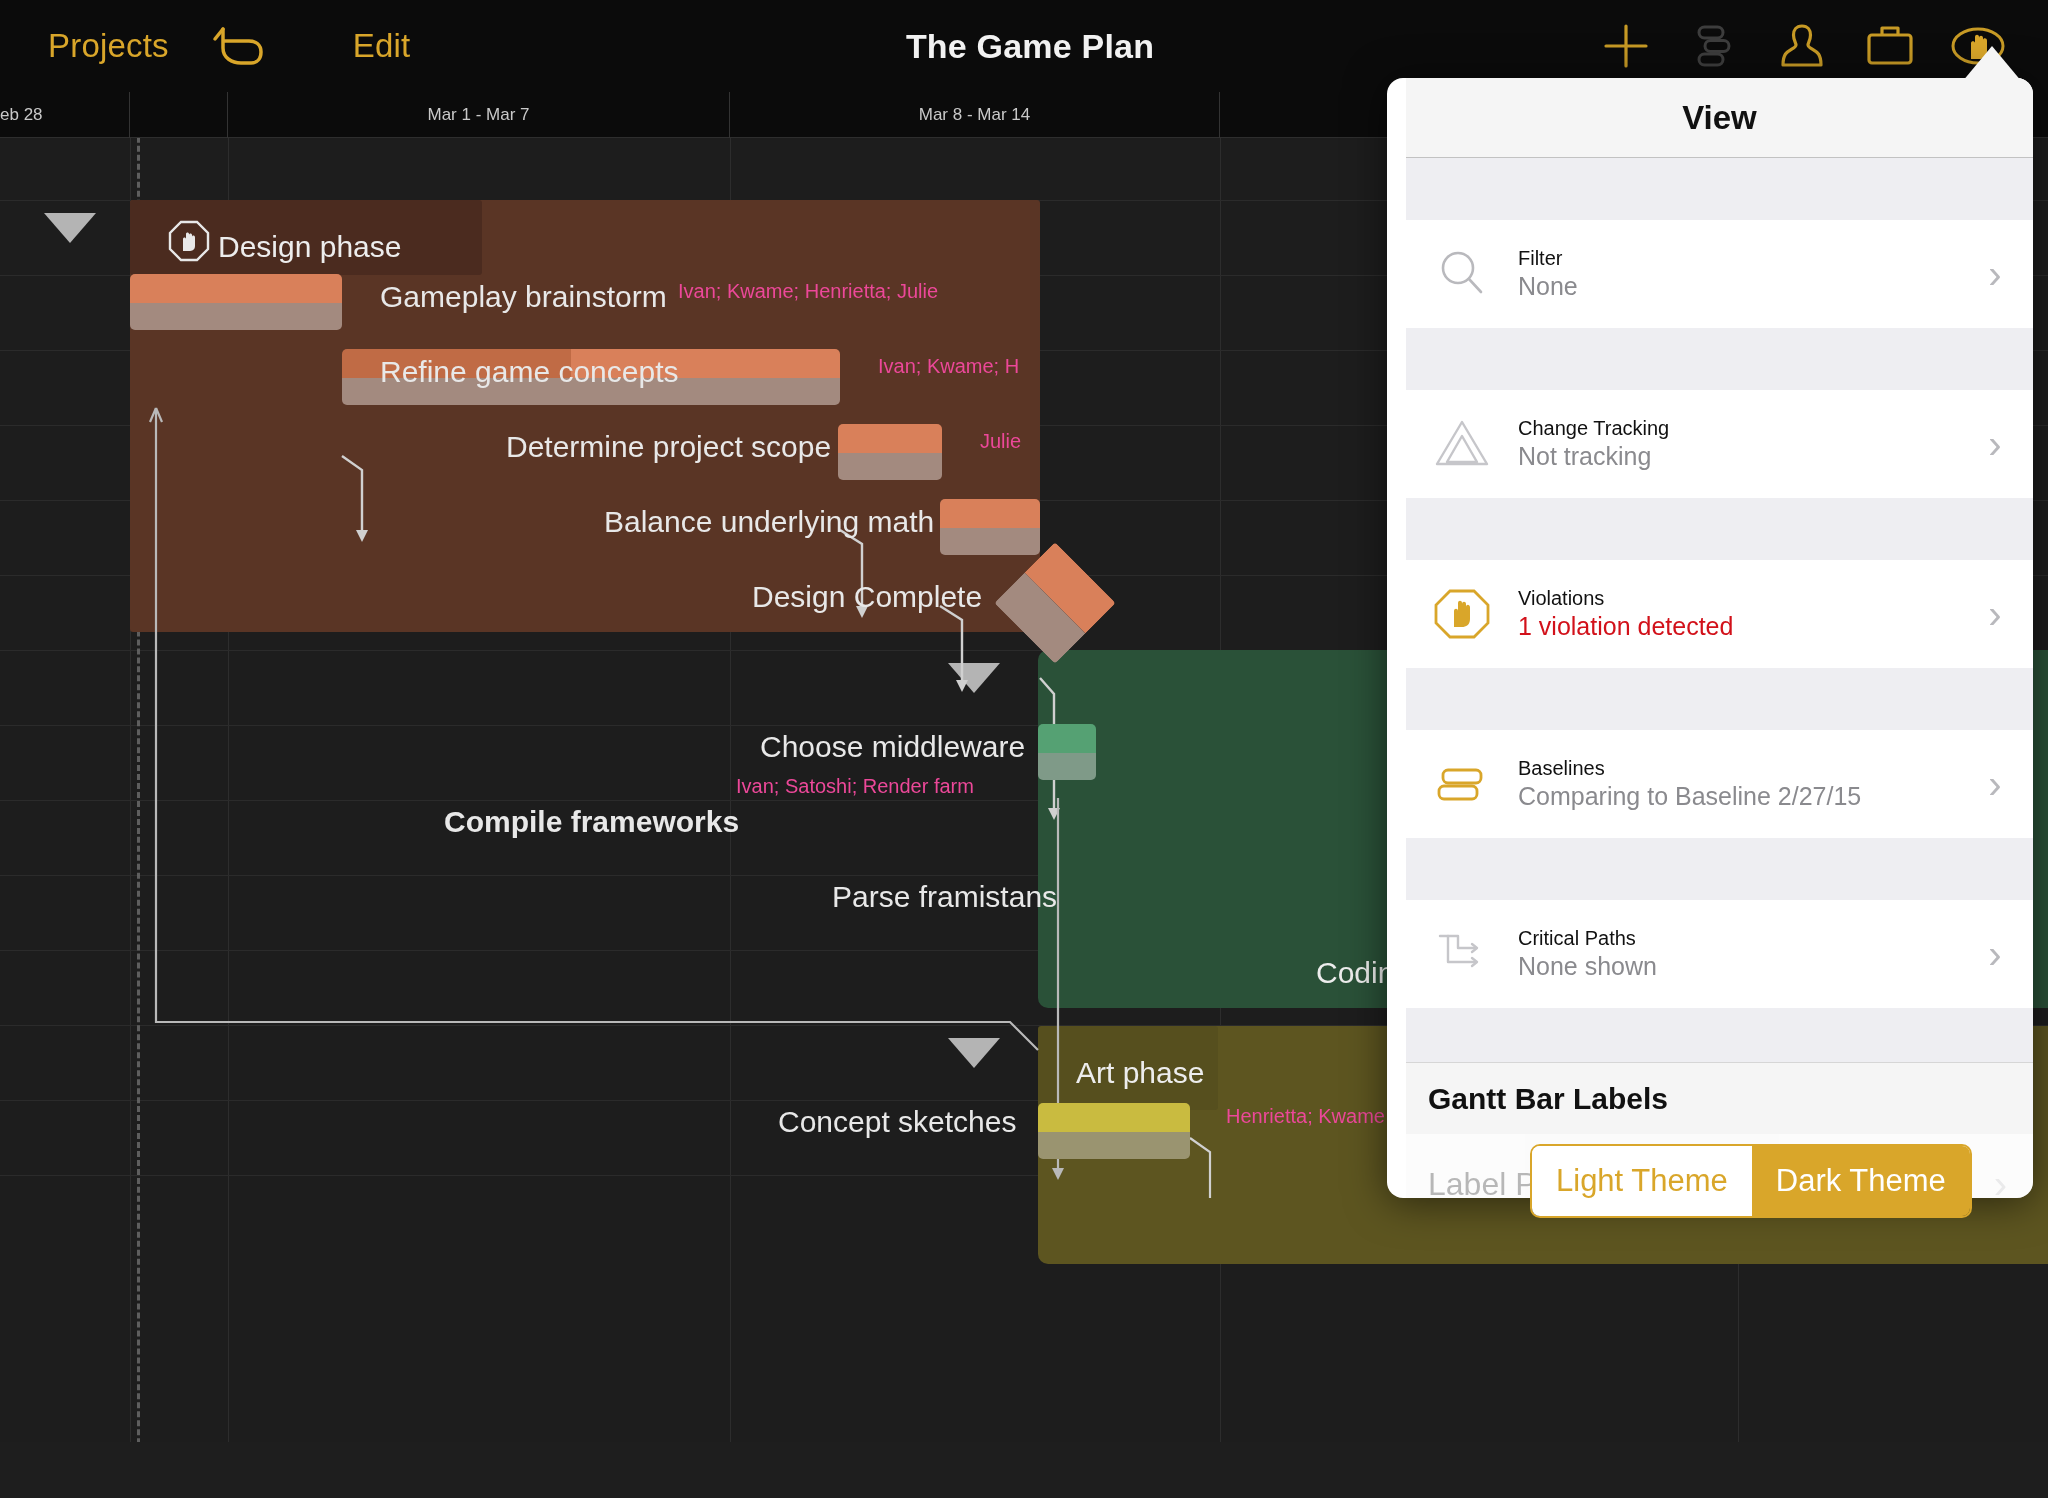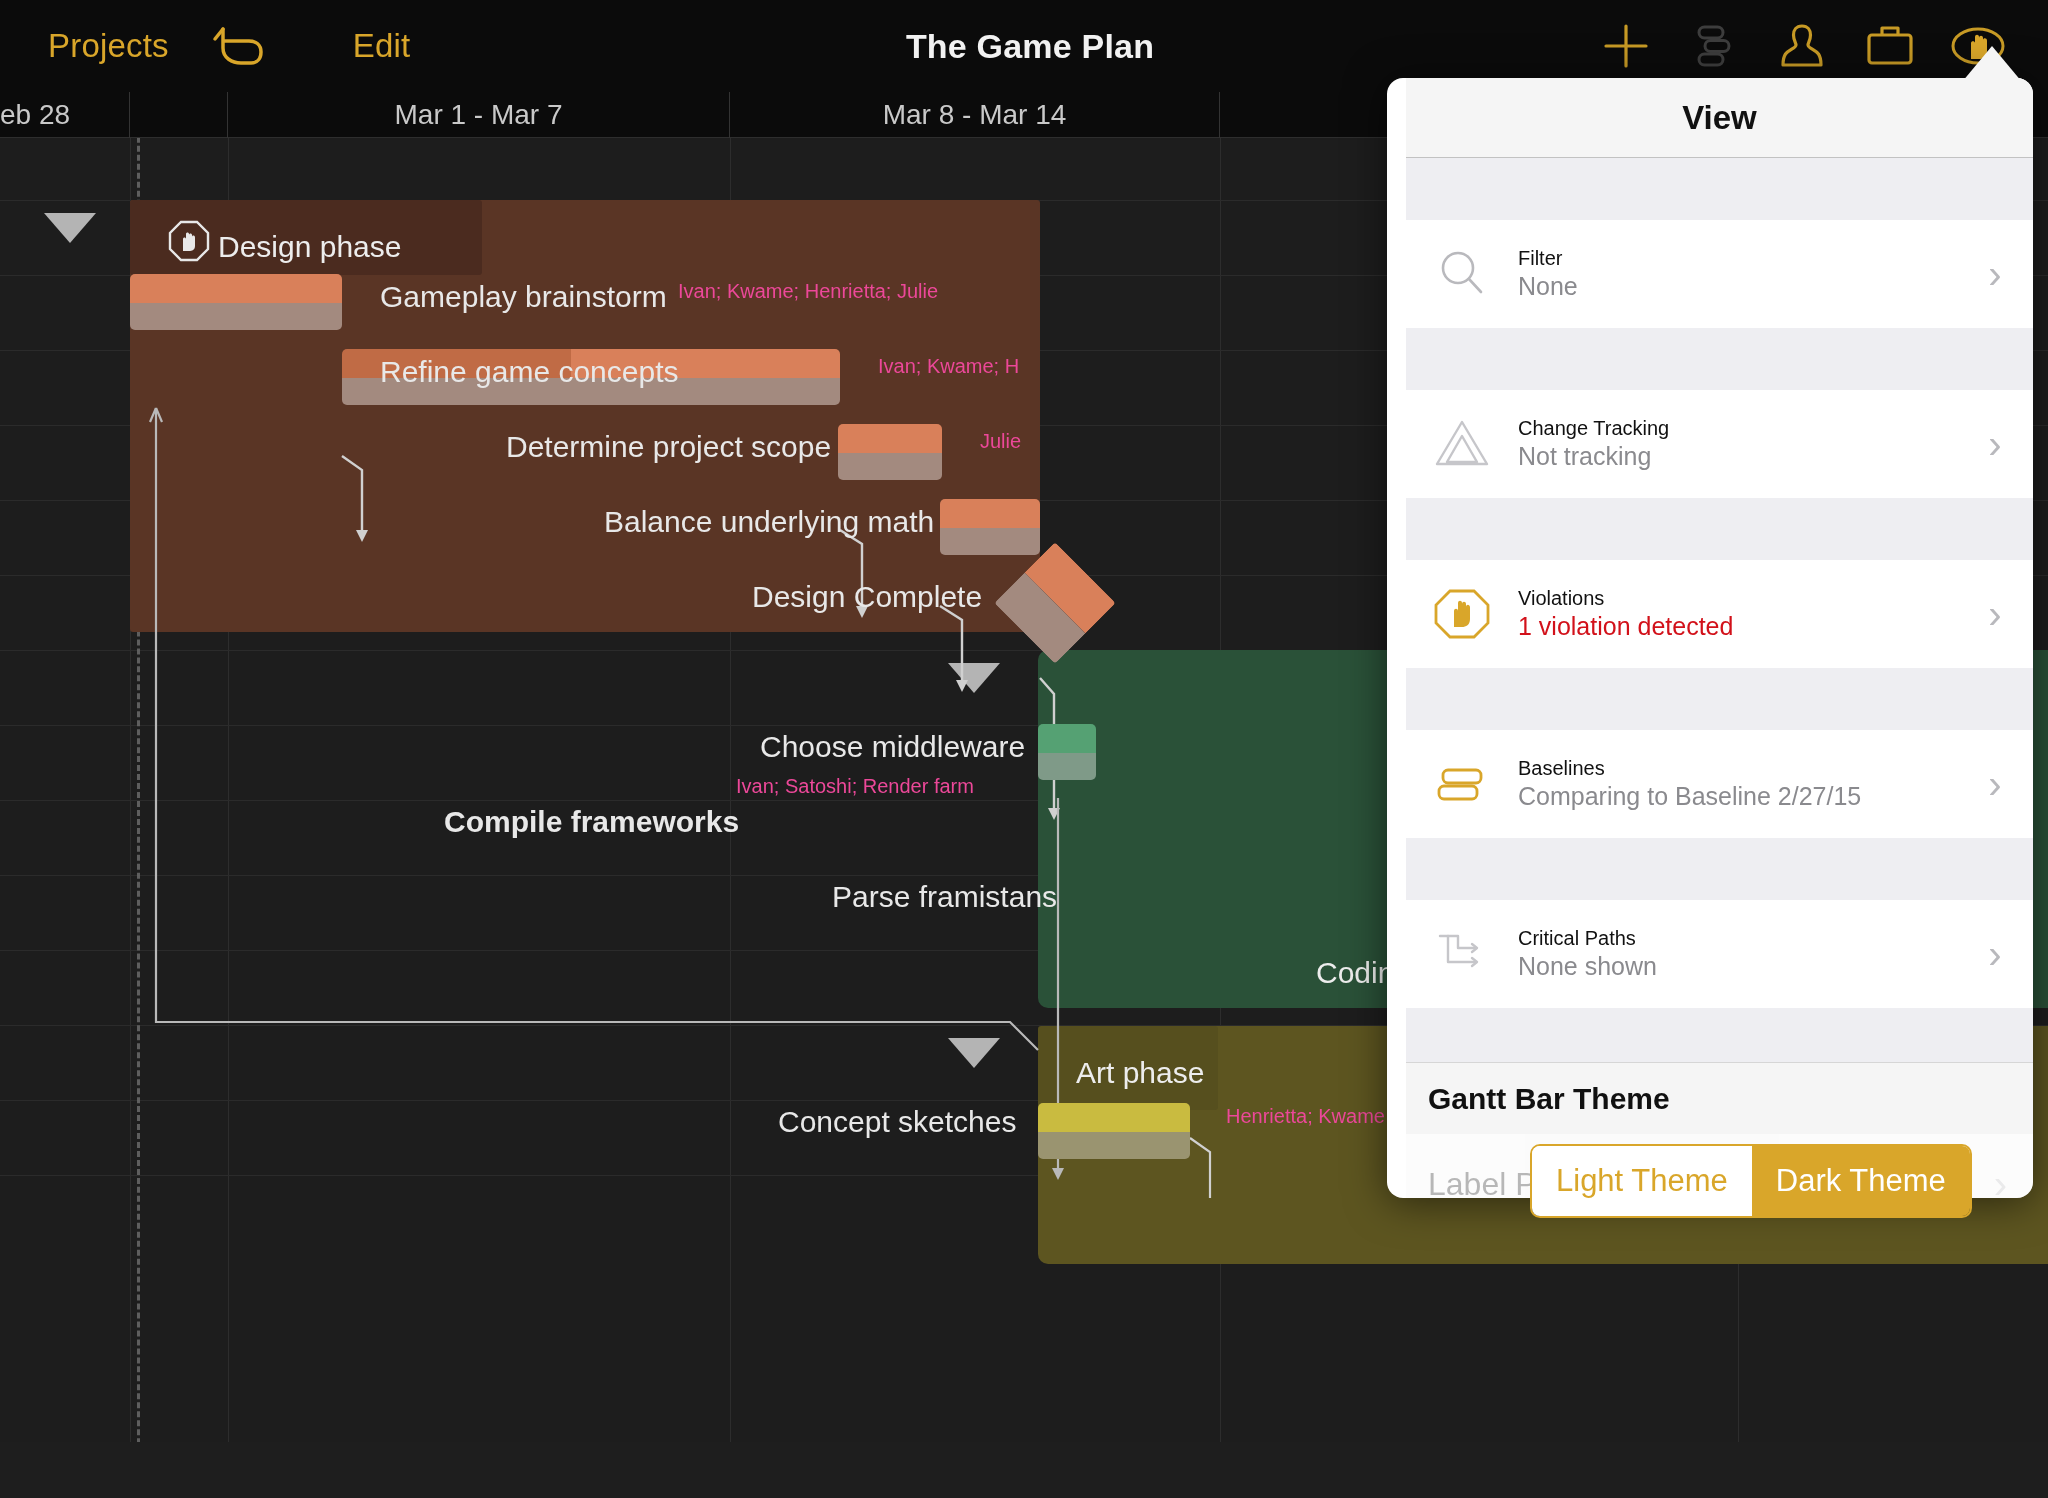--- a/index.html
+++ b/index.html
@@ -39,21 +39,21 @@
     width:88px; height:92px; display:flex; align-items:center; justify-content:center;
     cursor:pointer;
   }
 
   
   .timeline-head {
     position:absolute; left:0; top:92px; width:2048px; height:46px;
     background:#0b0b0b; border-bottom:1px solid #2e2e2e;
   }
   .th-cell {
-    position:absolute; top:0; height:46px; color:#c9c9c9; font-size:28px;
+    position:absolute; top:0; height:46px; color:#c9c9c9; font-size:17px;
     display:flex; align-items:center; justify-content:center;
     border-right:1px solid #333;
   }
   .th-cell.left-cut { justify-content:flex-start; padding-left:0; border-right:1px solid #333; }
 
   
   .gantt {
     position:absolute; left:0; top:138px; width:2048px; height:1360px;
     background:#1d1d1d; overflow:hidden;
   }
@@ -424,21 +424,21 @@
       </div>
       <div class="pop-row-text">
         <div class="pop-row-title">Critical Paths</div>
         <div class="pop-row-sub">None shown</div>
       </div>
       <div class="chev">›</div>
     </div>
 
     <div class="pop-gap sm"></div>
 
-    <div class="pop-section-head">Gantt Bar Theme</div>
+    <div class="pop-section-head">Gantt Bar Labels</div>
 
     <div class="pop-faded-row">
       <div class="l">Label Prefix</div>
       <div class="r">None</div>
       <div class="c">›</div>
     </div>
   </div>
 
   <div class="theme-toggle">
     <div class="theme-btn off">Light Theme</div>

